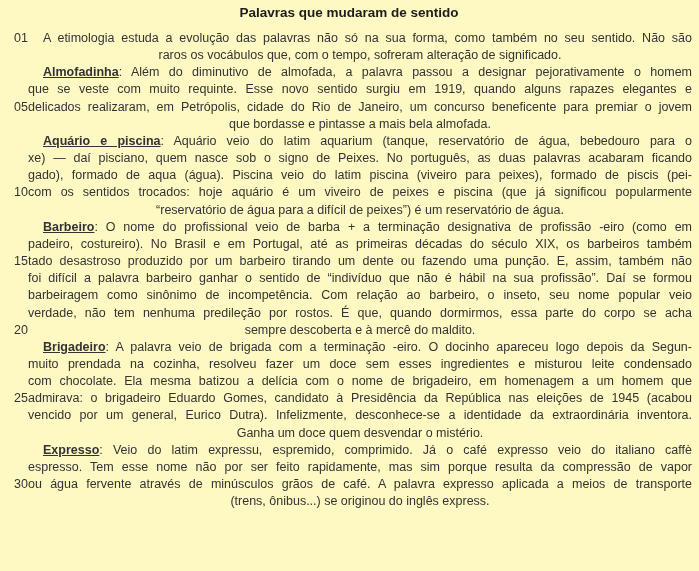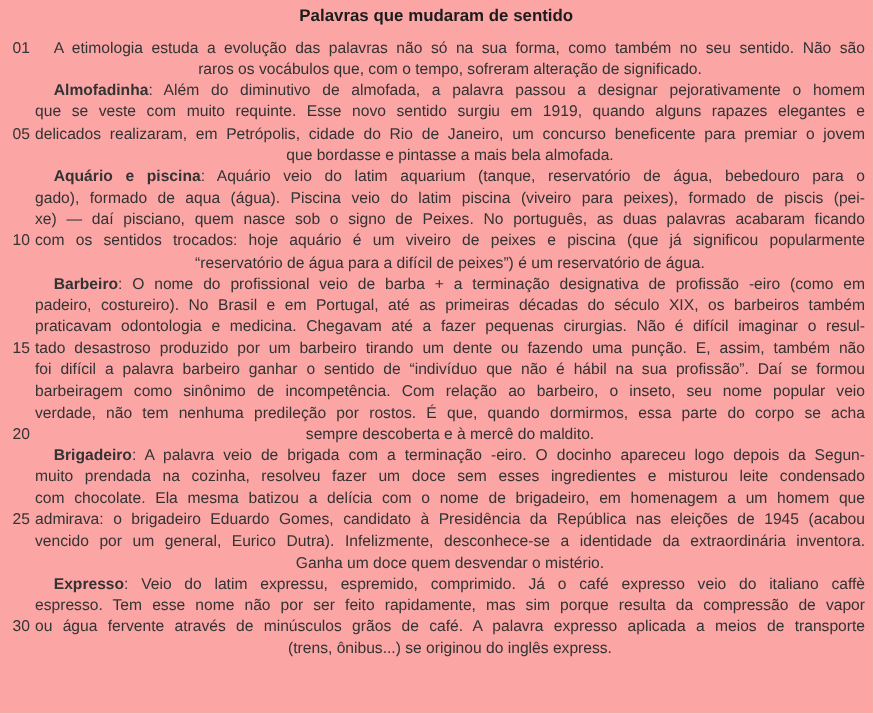--- a/index.html
+++ b/index.html
@@ -1,21 +1,21 @@
 <!DOCTYPE html>
 <html><head>
 <meta charset="utf-8">
 <style>
   html, body { margin: 0; padding: 0; background: #ffffff; }
   .page {
     width: 699px;
     height: 571px;
     box-sizing: border-box;
     padding: 3px 7px 0 6px;
-    background: #fca5a5;
+    background: #fef9c3;
     font-family: "Liberation Sans", "DejaVu Sans", sans-serif;
     color: #333333;
     overflow: hidden;
   }
   .title {
     text-align: center;
     font-weight: 700;
     font-size: 13.5px;
     line-height: 16px;
     color: #1c1c1c;
@@ -23,35 +23,35 @@
   }
   .lines { width: 100%; }
   .line {
     display: flex;
     font-size: 12.5px;
     line-height: 17.15px;
     color: #333333;
   }
   .num {
     flex: 0 0 22px;
-    text-align: center;
+    text-align: right;
     color: #333333;
   }
   .content {
     flex: 1;
     min-width: 0;
     text-align: center;
   }
   .line.just .content {
     text-align: justify;
     text-align-last: justify;
     text-justify: inter-word;
   }
   .line.indent .content { text-indent: 15px; }
-  .lead { font-weight: 700; }
+  .lead { font-weight: 700; text-decoration: underline; }
 </style>
 </head>
 <body>
 
 <div class="page">
   <div class="title">Palavras que mudaram de sentido</div>
   <div class="lines" id="lines-container">
   <div class="line just indent">
     <span class="num">01</span>
     <span class="content"><span class="lead"></span><span class="rest">A etimologia estuda a evolução das palavras não só na sua forma, como também no seu sentido. Não são</span></span>
@@ -82,26 +82,26 @@
     <span class="content"><span class="lead"></span><span class="rest">que bordasse e pintasse a mais bela almofada.</span></span>
   </div>
 
   <div class="line just indent">
     <span class="num"></span>
     <span class="content"><span class="lead">Aquário e piscina</span><span class="rest">: Aquário veio do latim aquarium (tanque, reservatório de água, bebedouro para o</span></span>
   </div>
 
   <div class="line just">
     <span class="num"></span>
+    <span class="content"><span class="lead"></span><span class="rest">xe) — daí pisciano, quem nasce sob o signo de Peixes. No português, as duas palavras acabaram ficando</span></span>
+  </div>
+
+  <div class="line just">
+    <span class="num"></span>
     <span class="content"><span class="lead"></span><span class="rest">gado), formado de aqua (água). Piscina veio do latim piscina (viveiro para peixes), formado de piscis (pei-</span></span>
-  </div>
-
-  <div class="line just">
-    <span class="num"></span>
-    <span class="content"><span class="lead"></span><span class="rest">xe) — daí pisciano, quem nasce sob o signo de Peixes. No português, as duas palavras acabaram ficando</span></span>
   </div>
 
   <div class="line just">
     <span class="num">10</span>
     <span class="content"><span class="lead"></span><span class="rest">com os sentidos trocados: hoje aquário é um viveiro de peixes e piscina (que já significou popularmente</span></span>
   </div>
 
   <div class="line">
     <span class="num"></span>
     <span class="content"><span class="lead"></span><span class="rest">“reservatório de água para a difícil de peixes”) é um reservatório de água.</span></span>
@@ -110,24 +110,20 @@
   <div class="line just indent">
     <span class="num"></span>
     <span class="content"><span class="lead">Barbeiro</span><span class="rest">: O nome do profissional veio de barba + a terminação designativa de profissão -eiro (como em</span></span>
   </div>
 
   <div class="line just">
     <span class="num"></span>
     <span class="content"><span class="lead"></span><span class="rest">padeiro, costureiro). No Brasil e em Portugal, até as primeiras décadas do século XIX, os barbeiros também</span></span>
   </div>
 
-  <div class="line just">
-    <span class="num"></span>
-    <span class="content"><span class="lead"></span><span class="rest">praticavam odontologia e medicina. Chegavam até a fazer pequenas cirurgias. Não é difícil imaginar o resul-</span></span>
-  </div>
 
   <div class="line just">
     <span class="num">15</span>
     <span class="content"><span class="lead"></span><span class="rest">tado desastroso produzido por um barbeiro tirando um dente ou fazendo uma punção. E, assim, também não</span></span>
   </div>
 
   <div class="line just">
     <span class="num"></span>
     <span class="content"><span class="lead"></span><span class="rest">foi difícil a palavra barbeiro ganhar o sentido de “indivíduo que não é hábil na sua profissão”. Daí se formou</span></span>
   </div>

